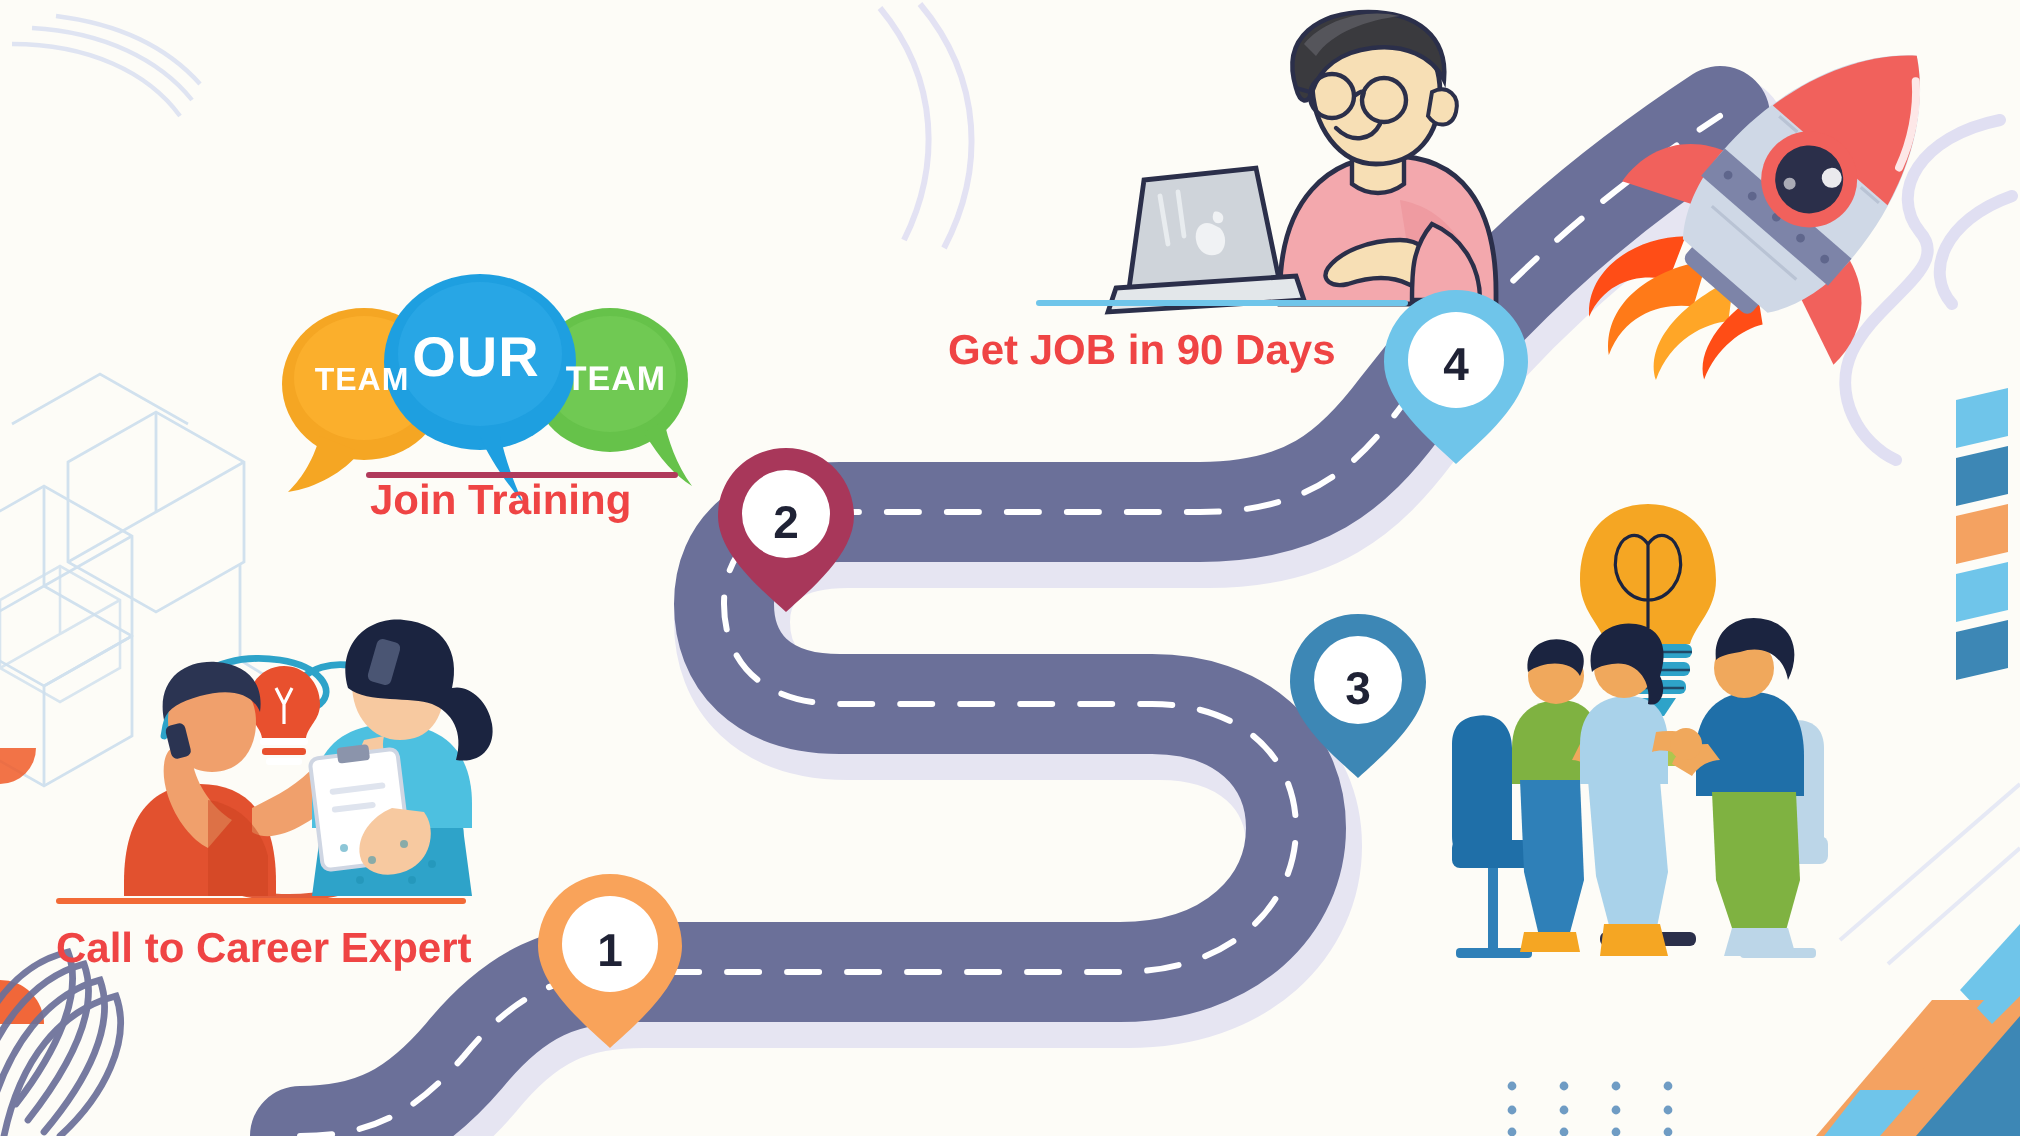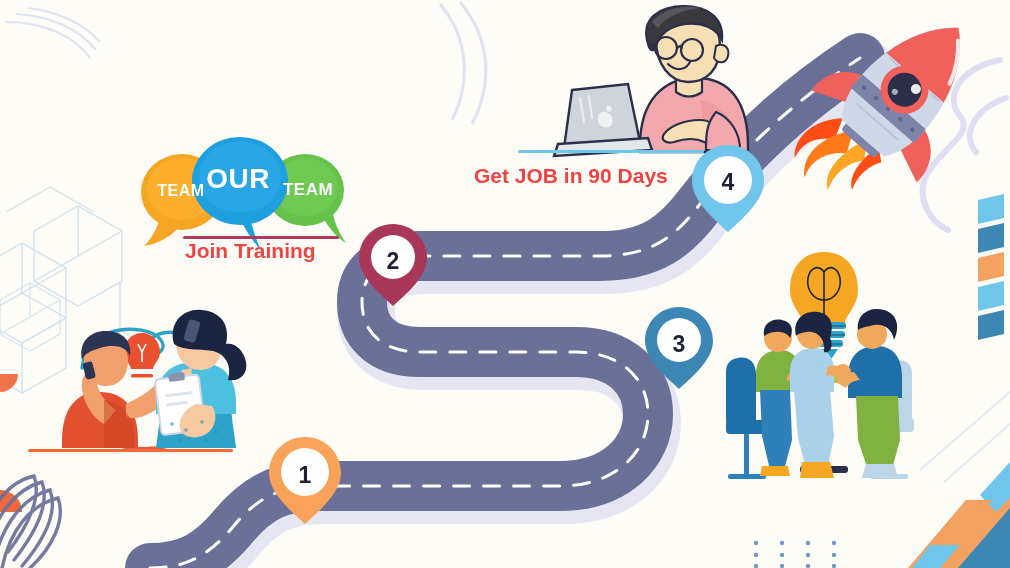--- a/index.html
+++ b/index.html
@@ -484,20 +484,21 @@
   <div class="bubble-txt" id="btxt-our">OUR</div>
   <div class="bubble-txt" id="btxt-team">TEAM</div>
 
   <div class="marker-num" id="mn-1">1</div>
   <div class="marker-num" id="mn-2">2</div>
   <div class="marker-num" id="mn-3">3</div>
   <div class="marker-num" id="mn-4">4</div>
 
   <div class="step-label" id="label-1">
     <span class="rule"></span>
+    <span class="txt">Call to Career Expert</span>
   </div>
   <div class="step-label" id="label-2">
 
     <span class="txt">Join Training</span>
   </div>
   <div class="step-label" id="label-4">
     <span class="rule"></span>
     <span class="txt">Get JOB in 90 Days</span>
   </div>
 

